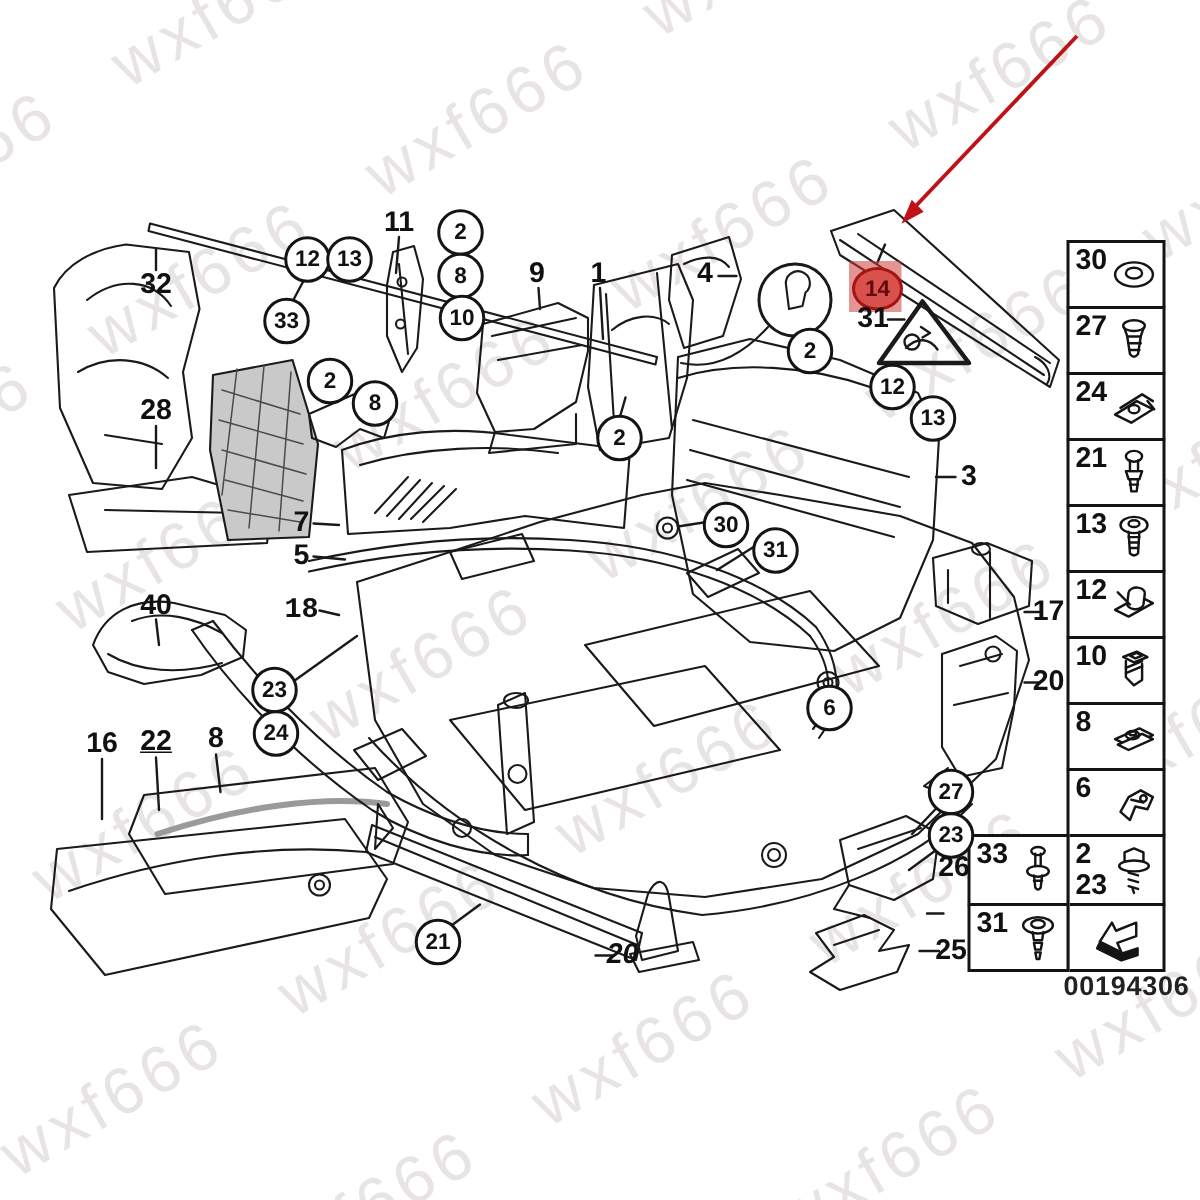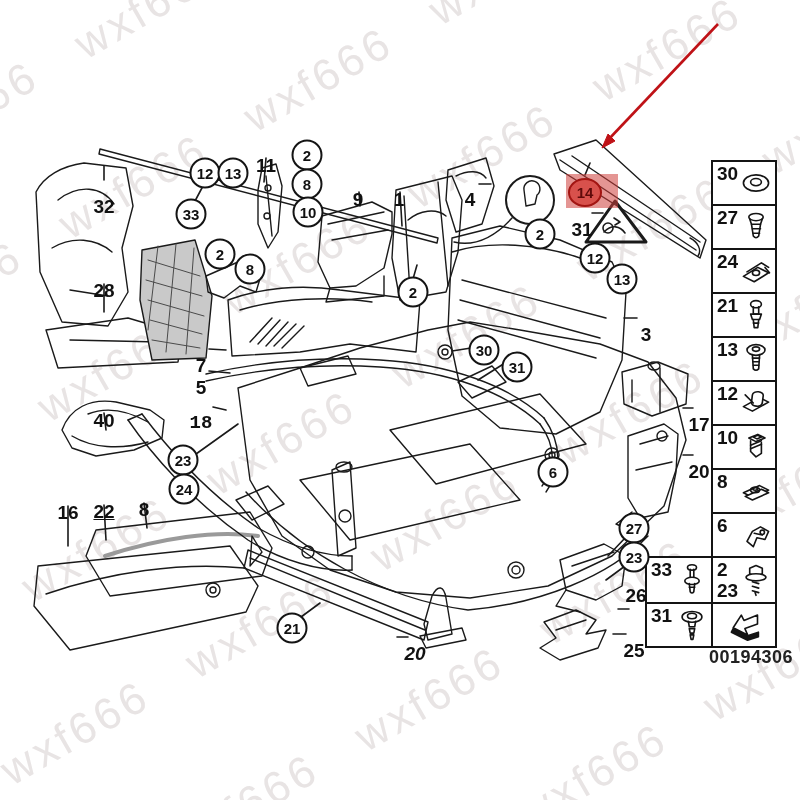--- a/index.html
+++ b/index.html
@@ -10,23 +10,23 @@
       transform:rotate(-30deg);transform-origin:50% 50%;z-index:0;pointer-events:none;}
   .wm-row{white-space:nowrap;font-size:44px;line-height:148px;letter-spacing:4px;
           word-spacing:34px;color:#e8e4e4;font-weight:400;}
   
   #art{position:absolute;left:0;top:0;z-index:1;}
   
   .co{position:absolute;width:27px;height:27px;border:2px solid #141414;border-radius:50%;
       background:#fff;z-index:3;display:flex;align-items:center;justify-content:center;
       font-size:15px;font-weight:bold;color:#111;transform:translate(-50%,-50%);}
   .pl{position:absolute;z-index:3;font-size:19px;font-weight:bold;color:#111;
-      transform:translate(-50%,-50%);white-space:nowrap;margin-top:17px;}
+      transform:translate(-50%,-50%);white-space:nowrap;}
   
-  .hl-sq{position:absolute;left:566px;top:174px;width:52px;height:34px;z-index:3;
+  .hl-sq{position:absolute;left:566px;top:174px;width:35px;height:34px;z-index:3;
          background:rgba(206,62,58,0.55);}
   .hl-el{position:absolute;left:2px;top:4px;width:30px;height:25px;border-radius:50%;
          background:#d8514c;border:2px solid #a21512;display:flex;align-items:center;
          justify-content:center;font-size:15px;font-weight:bold;color:#5f0a0a;}
   
   .sb{position:absolute;background:#fff;border:2px solid #141414;z-index:2;box-sizing:border-box;}
   .sb .num{position:absolute;left:4px;top:1px;font-size:19px;font-weight:bold;color:#111;line-height:21px;}
   .sb .num2{top:22px;}
   .sb svg{position:absolute;right:1px;top:50%;transform:translateY(-50%);}
   .sb.arrowbox svg{right:auto;left:50%;transform:translate(-50%,-50%);}

